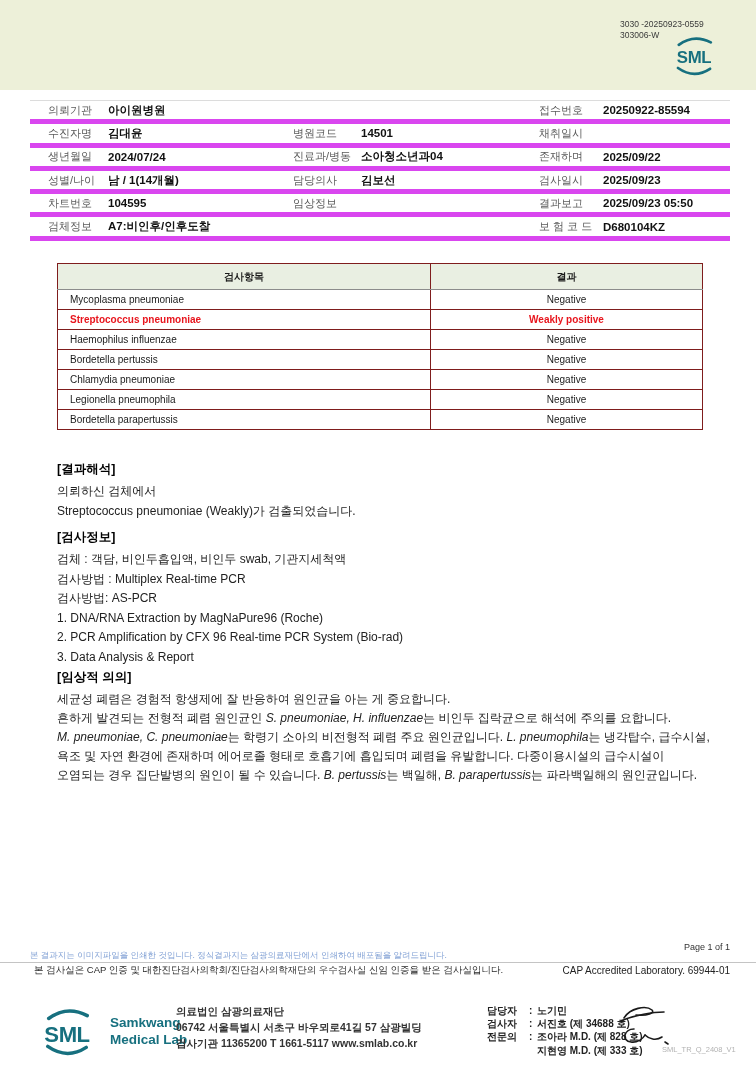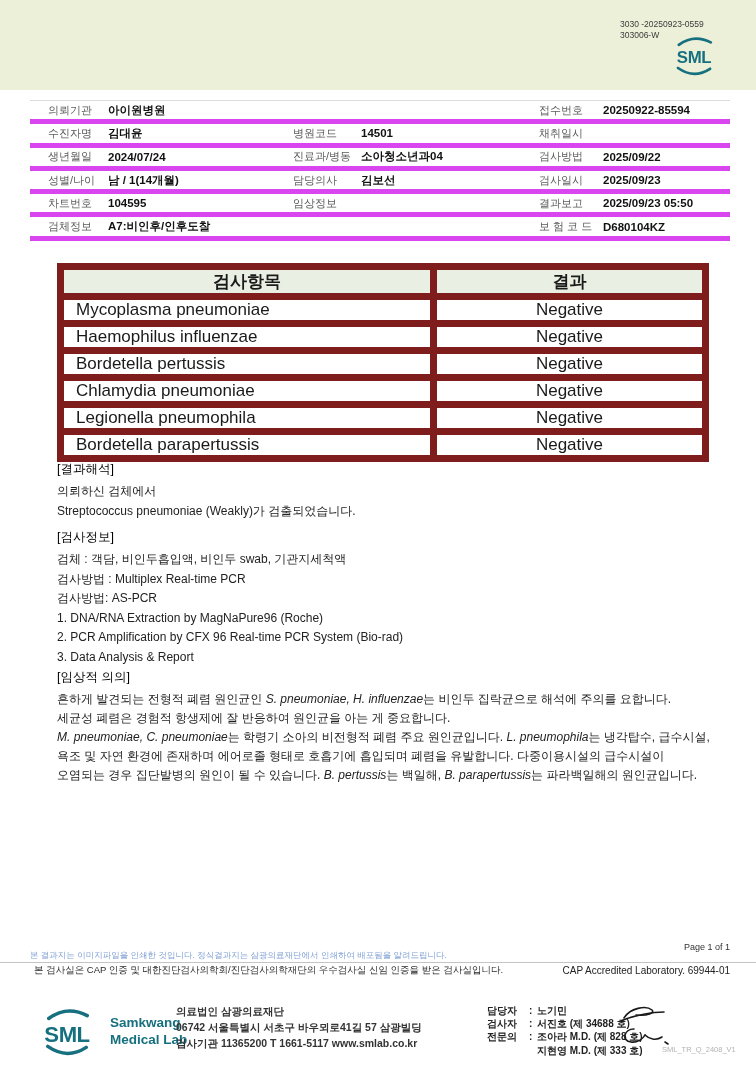--- a/index.html
+++ b/index.html
@@ -40,34 +40,34 @@
   }
   .info-label { font-size:11px; color:#5a5a5a; }
   .info-value { font-size:11.5px; color:#111; font-weight:700; }
 
   
   .results-table {
     position:absolute; left:57px; top:263px; width:645px;
     border-collapse:collapse; table-layout:fixed;
   }
   .results-table th, .results-table td {
-    border:7px solid #7f1d1d; font-size:17px; color:#1a1a1a;
+    border:1px solid #7f1d1d; font-size:10px; color:#1a1a1a;
   }
   .results-table th {
     background:#e9efe2; font-weight:700; height:26px; text-align:center;
     border-bottom:1.5px solid #8c8c8c;
   }
   .results-table td { height:20px; }
   .results-table td.item-cell { text-align:left; padding-left:12px; }
   .results-table td.result-cell { text-align:center; }
   .results-table tr.highlight td { color:#e8151d; font-weight:700; }
 
   
   .section { position:absolute; left:57px; width:690px; color:#1a1a1a; }
-  .section-heading { font-size:12.5px; font-weight:400; color:#000; margin-bottom:4px; }
+  .section-heading { font-size:12.5px; font-weight:700; color:#000; margin-bottom:4px; }
   .section-line { font-size:12px; line-height:19.5px; color:#222; }
   .section-line.tall { line-height:19px; }
 
   
   .footer-rule {
     position:absolute; left:0; top:962px; width:756px; height:0;
     border-top:1px solid #c4c4c4;
   }
   .notice-blue {
     position:absolute; left:30px; top:950px; font-size:8.5px; color:#7f9fd4;
@@ -137,21 +137,21 @@
       <span class="info-label">병원코드</span>
       <span class="info-value">14501</span>
       <span class="info-label">채취일시</span>
       <span class="info-value"></span>
     </div>
     <div class="info-row">
       <span class="info-label">생년월일</span>
       <span class="info-value">2024/07/24</span>
       <span class="info-label">진료과/병동</span>
       <span class="info-value">소아청소년과04</span>
-      <span class="info-label">검사방법</span>
+      <span class="info-label">존재하며</span>
       <span class="info-value">2025/09/22</span>
     </div>
     <div class="info-row">
       <span class="info-label">성별/나이</span>
       <span class="info-value">남 / 1(14개월)</span>
       <span class="info-label">담당의사</span>
       <span class="info-value">김보선</span>
       <span class="info-label">검사일시</span>
       <span class="info-value">2025/09/23</span>
     </div>
@@ -181,20 +181,24 @@
     <thead>
       <tr>
         <th>검사항목</th>
         <th>결과</th>
       </tr>
     </thead>
     <tbody>
       <tr>
         <td class="item-cell">Mycoplasma pneumoniae</td>
         <td class="result-cell">Negative</td>
+      </tr>
+      <tr class="highlight">
+        <td class="item-cell">Streptococcus pneumoniae</td>
+        <td class="result-cell">Weakly positive</td>
       </tr>
       <tr>
         <td class="item-cell">Haemophilus influenzae</td>
         <td class="result-cell">Negative</td>
       </tr>
       <tr>
         <td class="item-cell">Bordetella pertussis</td>
         <td class="result-cell">Negative</td>
       </tr>
       <tr>
@@ -223,22 +227,22 @@
     <div class="section-line">검체 : 객담, 비인두흡입액, 비인두 swab, 기관지세척액</div>
     <div class="section-line">검사방법 : Multiplex Real-time PCR</div>
     <div class="section-line">검사방법: AS-PCR</div>
     <div class="section-line">1. DNA/RNA Extraction by MagNaPure96 (Roche)</div>
     <div class="section-line">2. PCR Amplification by CFX 96 Real-time PCR System (Bio-rad)</div>
     <div class="section-line">3. Data Analysis &amp; Report</div>
   </div>
 
   <div class="section" style="top:669px;">
     <div class="section-heading">[임상적 의의]</div>
+    <div class="section-line tall"><span>세균성 폐렴은 경험적 항생제에 잘 반응하여 원인균을 아는 게 중요합니다.</span></div>
     <div class="section-line tall"><span>흔하게 발견되는 전형적 폐렴 원인균인 </span><span style="font-style: italic;">S. pneumoniae, H. influenzae</span><span>는 비인두 집락균으로 해석에 주의를 요합니다.</span></div>
-    <div class="section-line tall"><span>세균성 폐렴은 경험적 항생제에 잘 반응하여 원인균을 아는 게 중요합니다.</span></div>
     <div class="section-line tall"><span style="font-style: italic;">M. pneumoniae, C. pneumoniae</span><span>는 학령기 소아의 비전형적 폐렴 주요 원인균입니다. </span><span style="font-style: italic;">L. pneumophila</span><span>는 냉각탑수, 급수시설,</span></div>
     <div class="section-line tall"><span>욕조 및 자연 환경에 존재하며 에어로졸 형태로 호흡기에 흡입되며 폐렴을 유발합니다. 다중이용시설의 급수시설이</span></div>
     <div class="section-line tall"><span>오염되는 경우 집단발병의 원인이 될 수 있습니다. </span><span style="font-style: italic;">B. pertussis</span><span>는 백일해, </span><span style="font-style: italic; margin-top: 32px;">B. parapertussis</span><span>는 파라백일해의 원인균입니다.</span></div>
   </div>
 
   <div class="page-indicator">Page 1 of 1</div>
   <div class="notice-blue">본 결과지는 이미지파일을 인쇄한 것입니다. 정식결과지는 삼광의료재단에서 인쇄하여 배포됨을 알려드립니다.</div>
   <div class="footer-rule"></div>
   <div class="notice-black">본 검사실은 CAP 인증 및 대한진단검사의학회/진단검사의학재단의 우수검사실 신임 인증을 받은 검사실입니다.</div>
   <div class="cap-note">CAP Accredited Laboratory. 69944-01</div>

